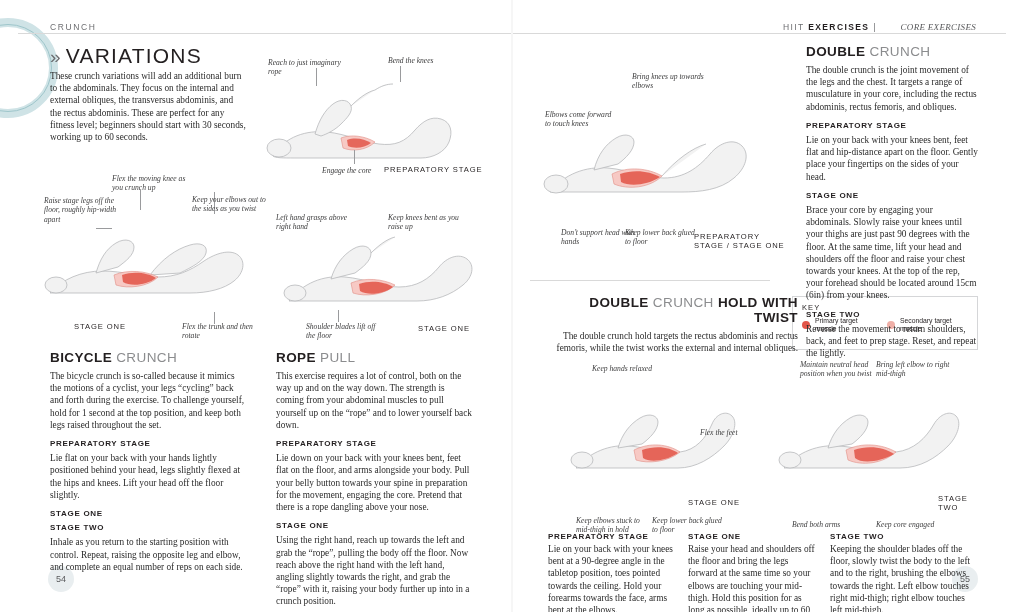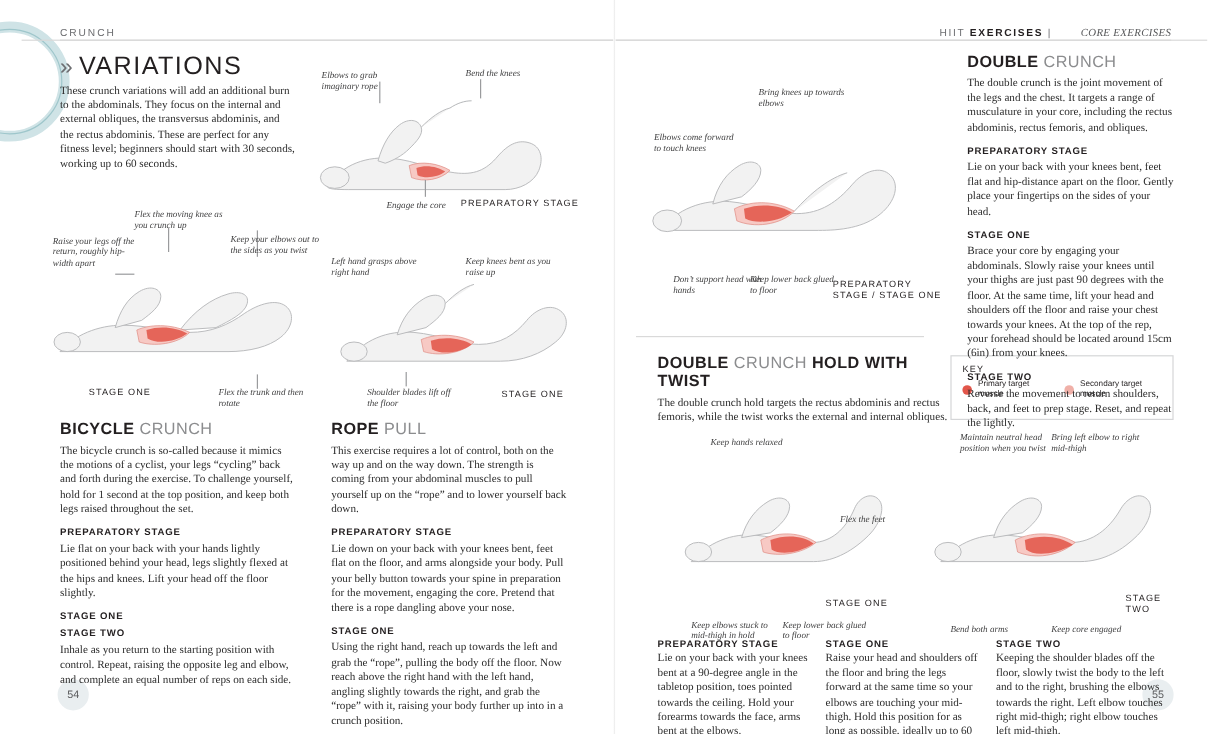--- a/index.html
+++ b/index.html
@@ -274,47 +274,47 @@
       <p>The double crunch is the joint movement of the legs and the chest. It targets a range of musculature in your core, including the rectus abdominis, rectus femoris, and obliques.</p>
       <h3>PREPARATORY STAGE</h3>
       <p>Lie on your back with your knees bent, feet flat and hip-distance apart on the floor. Gently place your fingertips on the sides of your head.</p>
       <h3>STAGE ONE</h3>
       <p>Brace your core by engaging your abdominals. Slowly raise your knees until your thighs are just past 90 degrees with the floor. At the same time, lift your head and shoulders off the floor and raise your chest towards your knees. At the top of the rep, your forehead should be located around 15cm (6in) from your knees.</p>
       <h3>STAGE TWO</h3>
       <p>Reverse the movement to return shoulders, back, and feet to prep stage. Reset, and repeat the lightly.</p>
     </div>
   </div>
 
-  <div class="col" style="left:548px; top:295px; width:250px;">
+  <div class="col" style="left:548px; top:295px; width:250px;text-align:right;">
     <h2><span>DOUBLE</span><span class="light"> CRUNCH </span><span>HOLD WITH TWIST</span></h2>
     <div class="body" style="margin-top:5px;">
       <p>The double crunch hold targets the rectus abdominis and rectus femoris, while the twist works the external and internal obliques.</p>
     </div>
   </div>
 
   <div class="col" style="left:548px; top:532px; width:128px;">
     <h3>PREPARATORY STAGE</h3>
     <p class="body" style="margin:0;">Lie on your back with your knees bent at a 90-degree angle in the tabletop position, toes pointed towards the ceiling. Hold your forearms towards the face, arms bent at the elbows.</p>
   </div>
   <div class="col" style="left:688px; top:532px; width:128px;">
     <h3>STAGE ONE</h3>
     <p class="body" style="margin:0;">Raise your head and shoulders off the floor and bring the legs forward at the same time so your elbows are touching your mid-thigh. Hold this position for as long as possible, ideally up to 60 seconds.</p>
   </div>
   <div class="col" style="left:830px; top:532px; width:146px;">
     <h3>STAGE TWO</h3>
     <p class="body" style="margin:0;">Keeping the shoulder blades off the floor, slowly twist the body to the left and to the right, brushing the elbows towards the right. Left elbow touches right mid-thigh; right elbow touches left mid-thigh.</p>
   </div>
 
   <div id="labels-left">
-      <div class="lab" style="left: 268px; top: 58px; width: 74px;">Elbows to grab imaginary rope</div>
+      <div class="lab" style="left: 268px; top: 58px; width: 74px;">Reach to just imaginary rope</div>
       <div class="lab" style="left: 388px; top: 56px; width: 74px;">Bend the knees</div>
       <div class="lab" style="left: 322px; top: 166px; width: 74px;">Engage the core</div>
       <div class="lab" style="left: 112px; top: 174px; width: 74px;">Flex the moving knee as you crunch up</div>
       <div class="lab" style="left: 192px; top: 174px; width: 74px; margin-top: 21px;">Keep your elbows out to the sides as you twist</div>
-      <div class="lab" style="left: 44px; top: 196px; width: 74px;">Raise your legs off the return, roughly hip-width apart</div>
+      <div class="lab" style="left: 44px; top: 196px; width: 74px;">Raise stage legs off the floor, roughly hip-width apart</div>
       <div class="lab" style="left: 182px; top: 322px; width: 74px;">Flex the trunk and then rotate</div>
       <div class="lab" style="left: 276px; top: 213px; width: 74px;">Left hand grasps above right hand</div>
       <div class="lab" style="left: 388px; top: 213px; width: 74px;">Keep knees bent as you raise up</div>
       <div class="lab" style="left: 306px; top: 322px; width: 74px;">Shoulder blades lift off the floor</div>
     </div>
   <div id="caps-left">
       <div class="cap" style="left: 384px; top: 165px; width: 110px;">PREPARATORY STAGE</div>
       <div class="cap" style="left: 74px; top: 322px; width: 110px;">STAGE ONE</div>
       <div class="cap" style="left: 418px; top: 324px; width: 110px;">STAGE ONE</div>
     </div>

